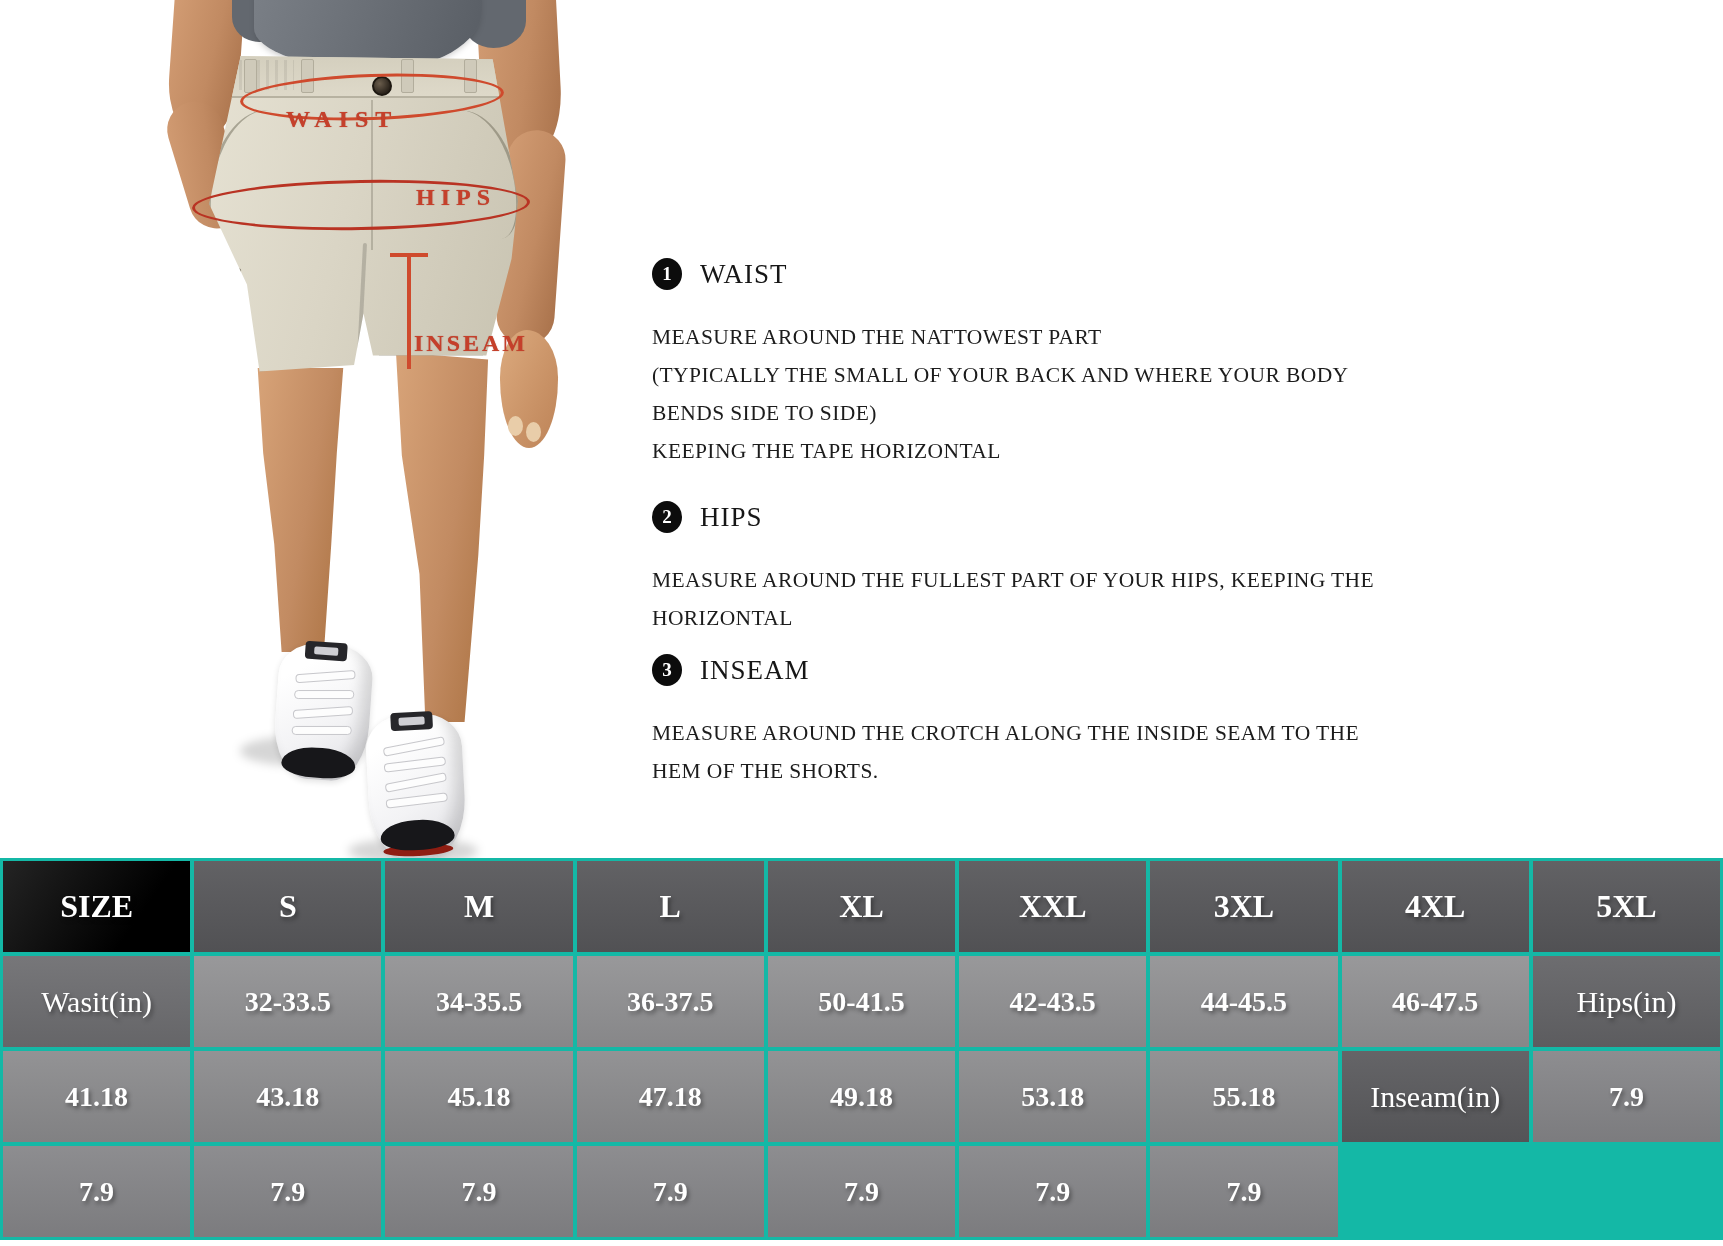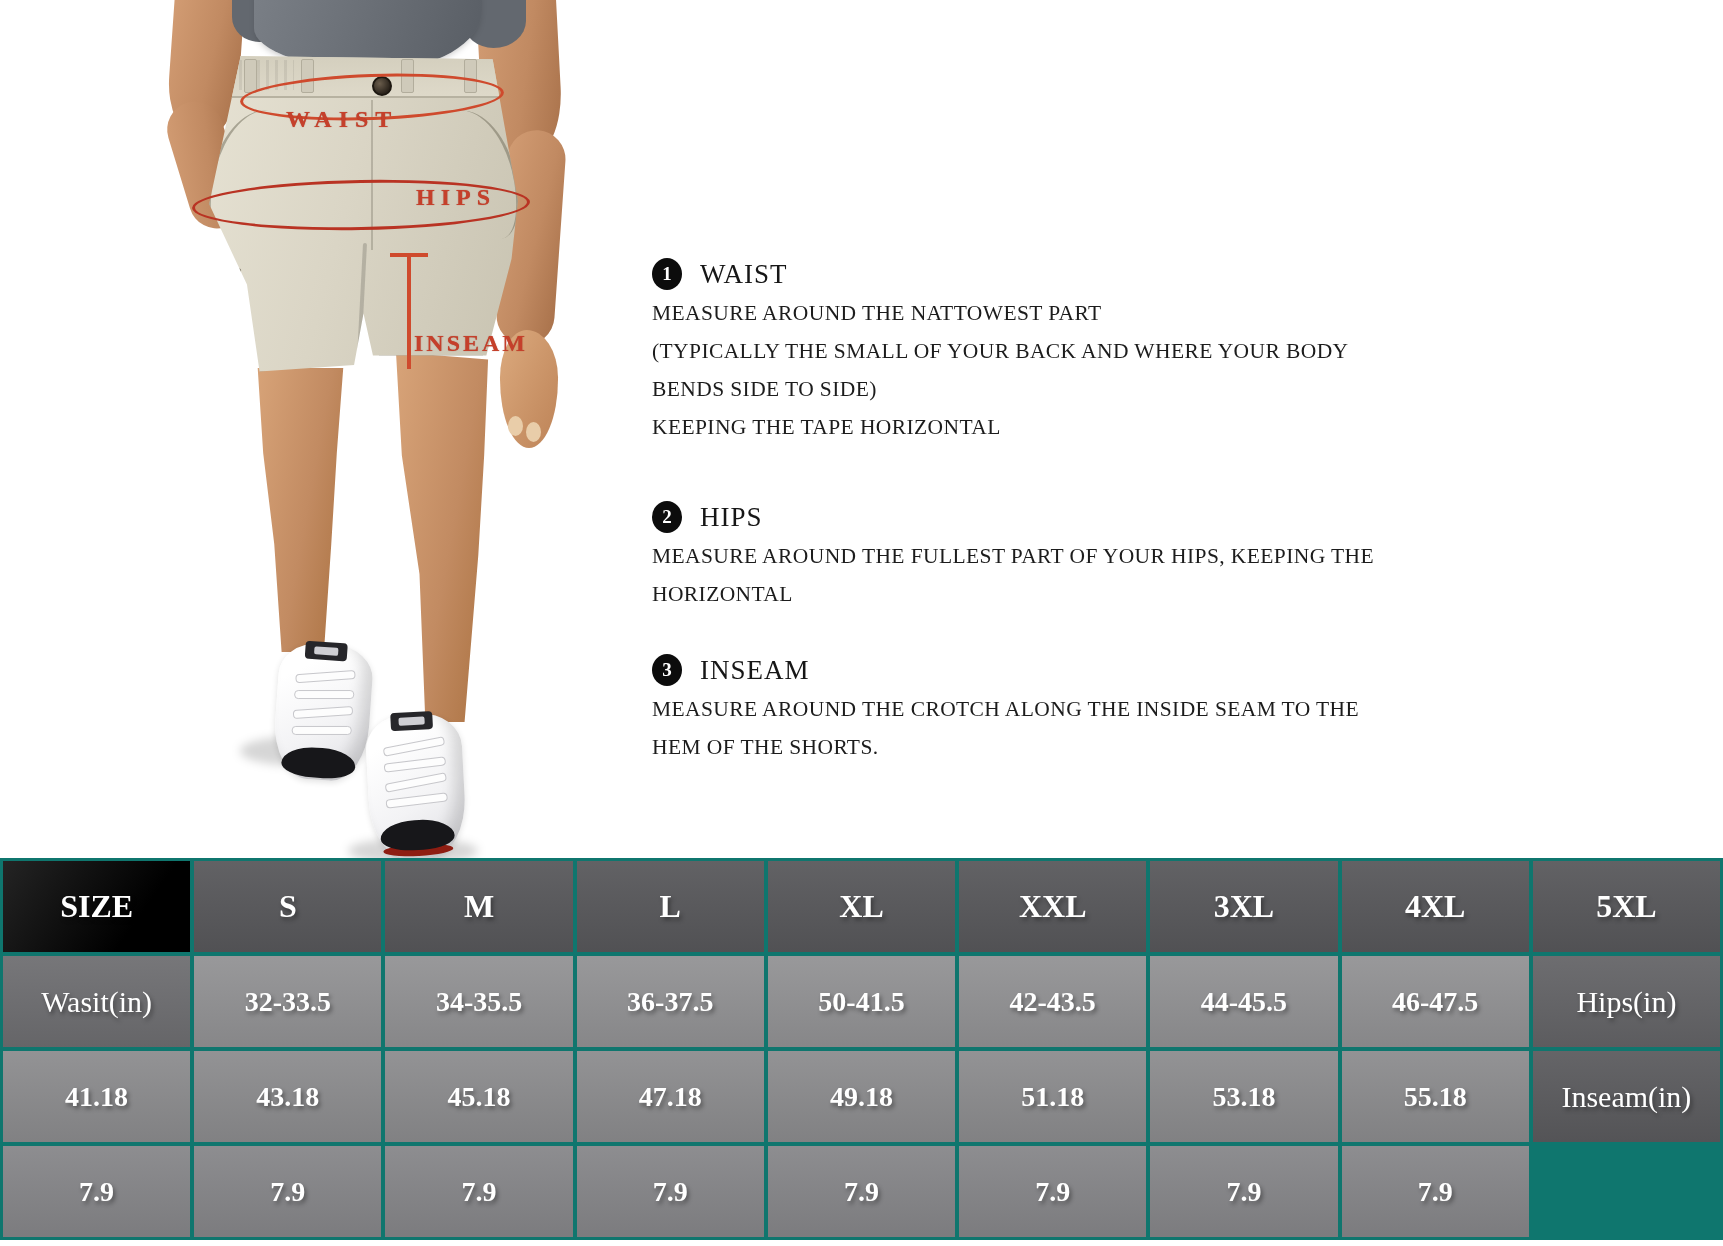--- a/index.html
+++ b/index.html
@@ -89,26 +89,26 @@
 
   
   .instructions{position:absolute;left:0;top:0;}
   .section{position:absolute;left:652px;}
   .sec1{top:258px;} .sec2{top:501px;} .sec3{top:654px;}
   .sec-head{display:flex;align-items:center;gap:18px;height:32px;}
   .num-circle{width:30px;height:32px;border-radius:50%;background:#0c0c0c;color:#fff;
               display:flex;align-items:center;justify-content:center;
               font-size:19px;font-weight:700;flex:0 0 auto;}
   .sec-title{font-size:27px;color:#161616;letter-spacing:1px;}
-  .sec-body{margin-top:4px;}
+  .sec-body{margin-top:28px;}
   .sec-line{height:38px;line-height:38px;font-size:21.5px;color:#1c1c1c;letter-spacing:.4px;white-space:nowrap;}
 
   
   .size-table{position:absolute;left:0;top:858px;width:1723px;height:382px;
-              background:#0f766e;display:grid;box-sizing:border-box;
+              background:#14b8a6;display:grid;box-sizing:border-box;
               grid-template-columns:repeat(9,1fr);grid-template-rows:repeat(4,1fr);
               gap:4px;padding:3px 3px;}
   .cell{display:flex;align-items:center;justify-content:center;color:#ffffff;
         text-shadow:2px 3px 4px rgba(0,0,0,.38);
         background-image:linear-gradient(rgba(255,255,255,.06),rgba(0,0,0,.08));}
   .head{background-color:#58585b;font-size:32px;font-weight:700;}
   .size{background-color:#0c0c0c;background-image:linear-gradient(125deg,#242424,#000 70%);}
   .label{font-size:30px;font-weight:400;}
   .val{font-size:28px;font-weight:700;}
   .lab1{background-color:#6e6e71;} .v1{background-color:#929294;}
@@ -248,21 +248,20 @@
     <div class="cell val v1">42-43.5</div>
     <div class="cell val v1">44-45.5</div>
     <div class="cell val v1">46-47.5</div>
 
     <div class="cell label lab2">Hips(in)</div>
     <div class="cell val v2">41.18</div>
     <div class="cell val v2">43.18</div>
     <div class="cell val v2">45.18</div>
     <div class="cell val v2">47.18</div>
     <div class="cell val v2">49.18</div>
-    <div class="cell val v2">51.18</div>
     <div class="cell val v2">53.18</div>
     <div class="cell val v2">55.18</div>
 
     <div class="cell label lab3">Inseam(in)</div>
     <div class="cell val v3">7.9</div>
     <div class="cell val v3">7.9</div>
     <div class="cell val v3">7.9</div>
     <div class="cell val v3">7.9</div>
     <div class="cell val v3">7.9</div>
     <div class="cell val v3">7.9</div>

